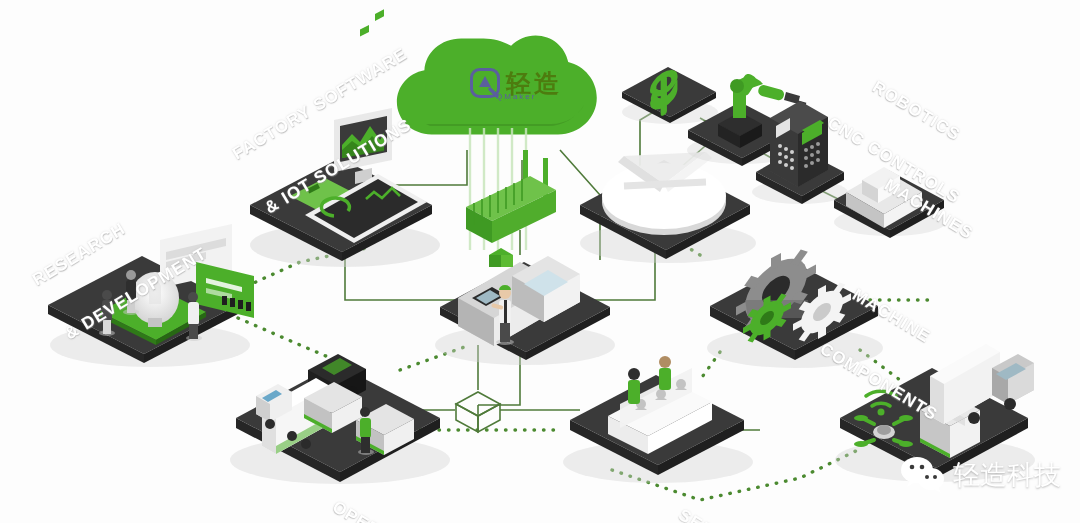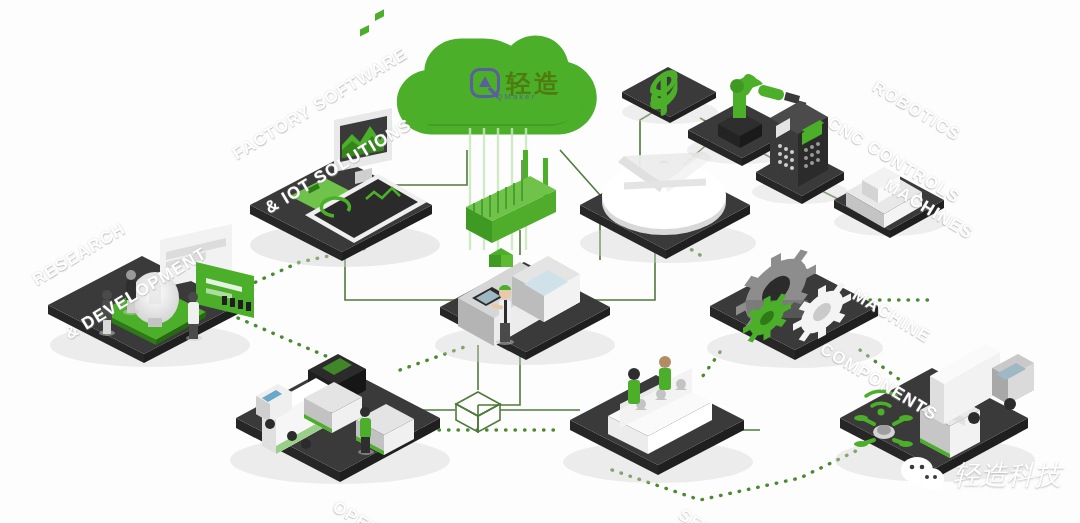--- a/index.html
+++ b/index.html
@@ -26,21 +26,20 @@
 
   
   #wechat-badge{
     position:absolute;left:900px;top:455px;
     display:flex;align-items:center;gap:7px;
   }
   #wechat-badge .wx-label{
     color:#ffffff;font-size:27px;font-weight:500;
     text-shadow:0 1px 2px rgba(140,140,140,.6);
     font-family:"DejaVu Sans", sans-serif;
-    font-style:italic;
   }
   
   #cloud-logo{
     position:absolute;left:470px;top:68px;
     display:flex;align-items:center;gap:6px;
   }
   #cloud-logo .cn{
     color:#4d7c0f;font-size:25px;font-weight:bold;letter-spacing:3px;
     font-family:"DejaVu Sans", sans-serif;line-height:1;
   }

